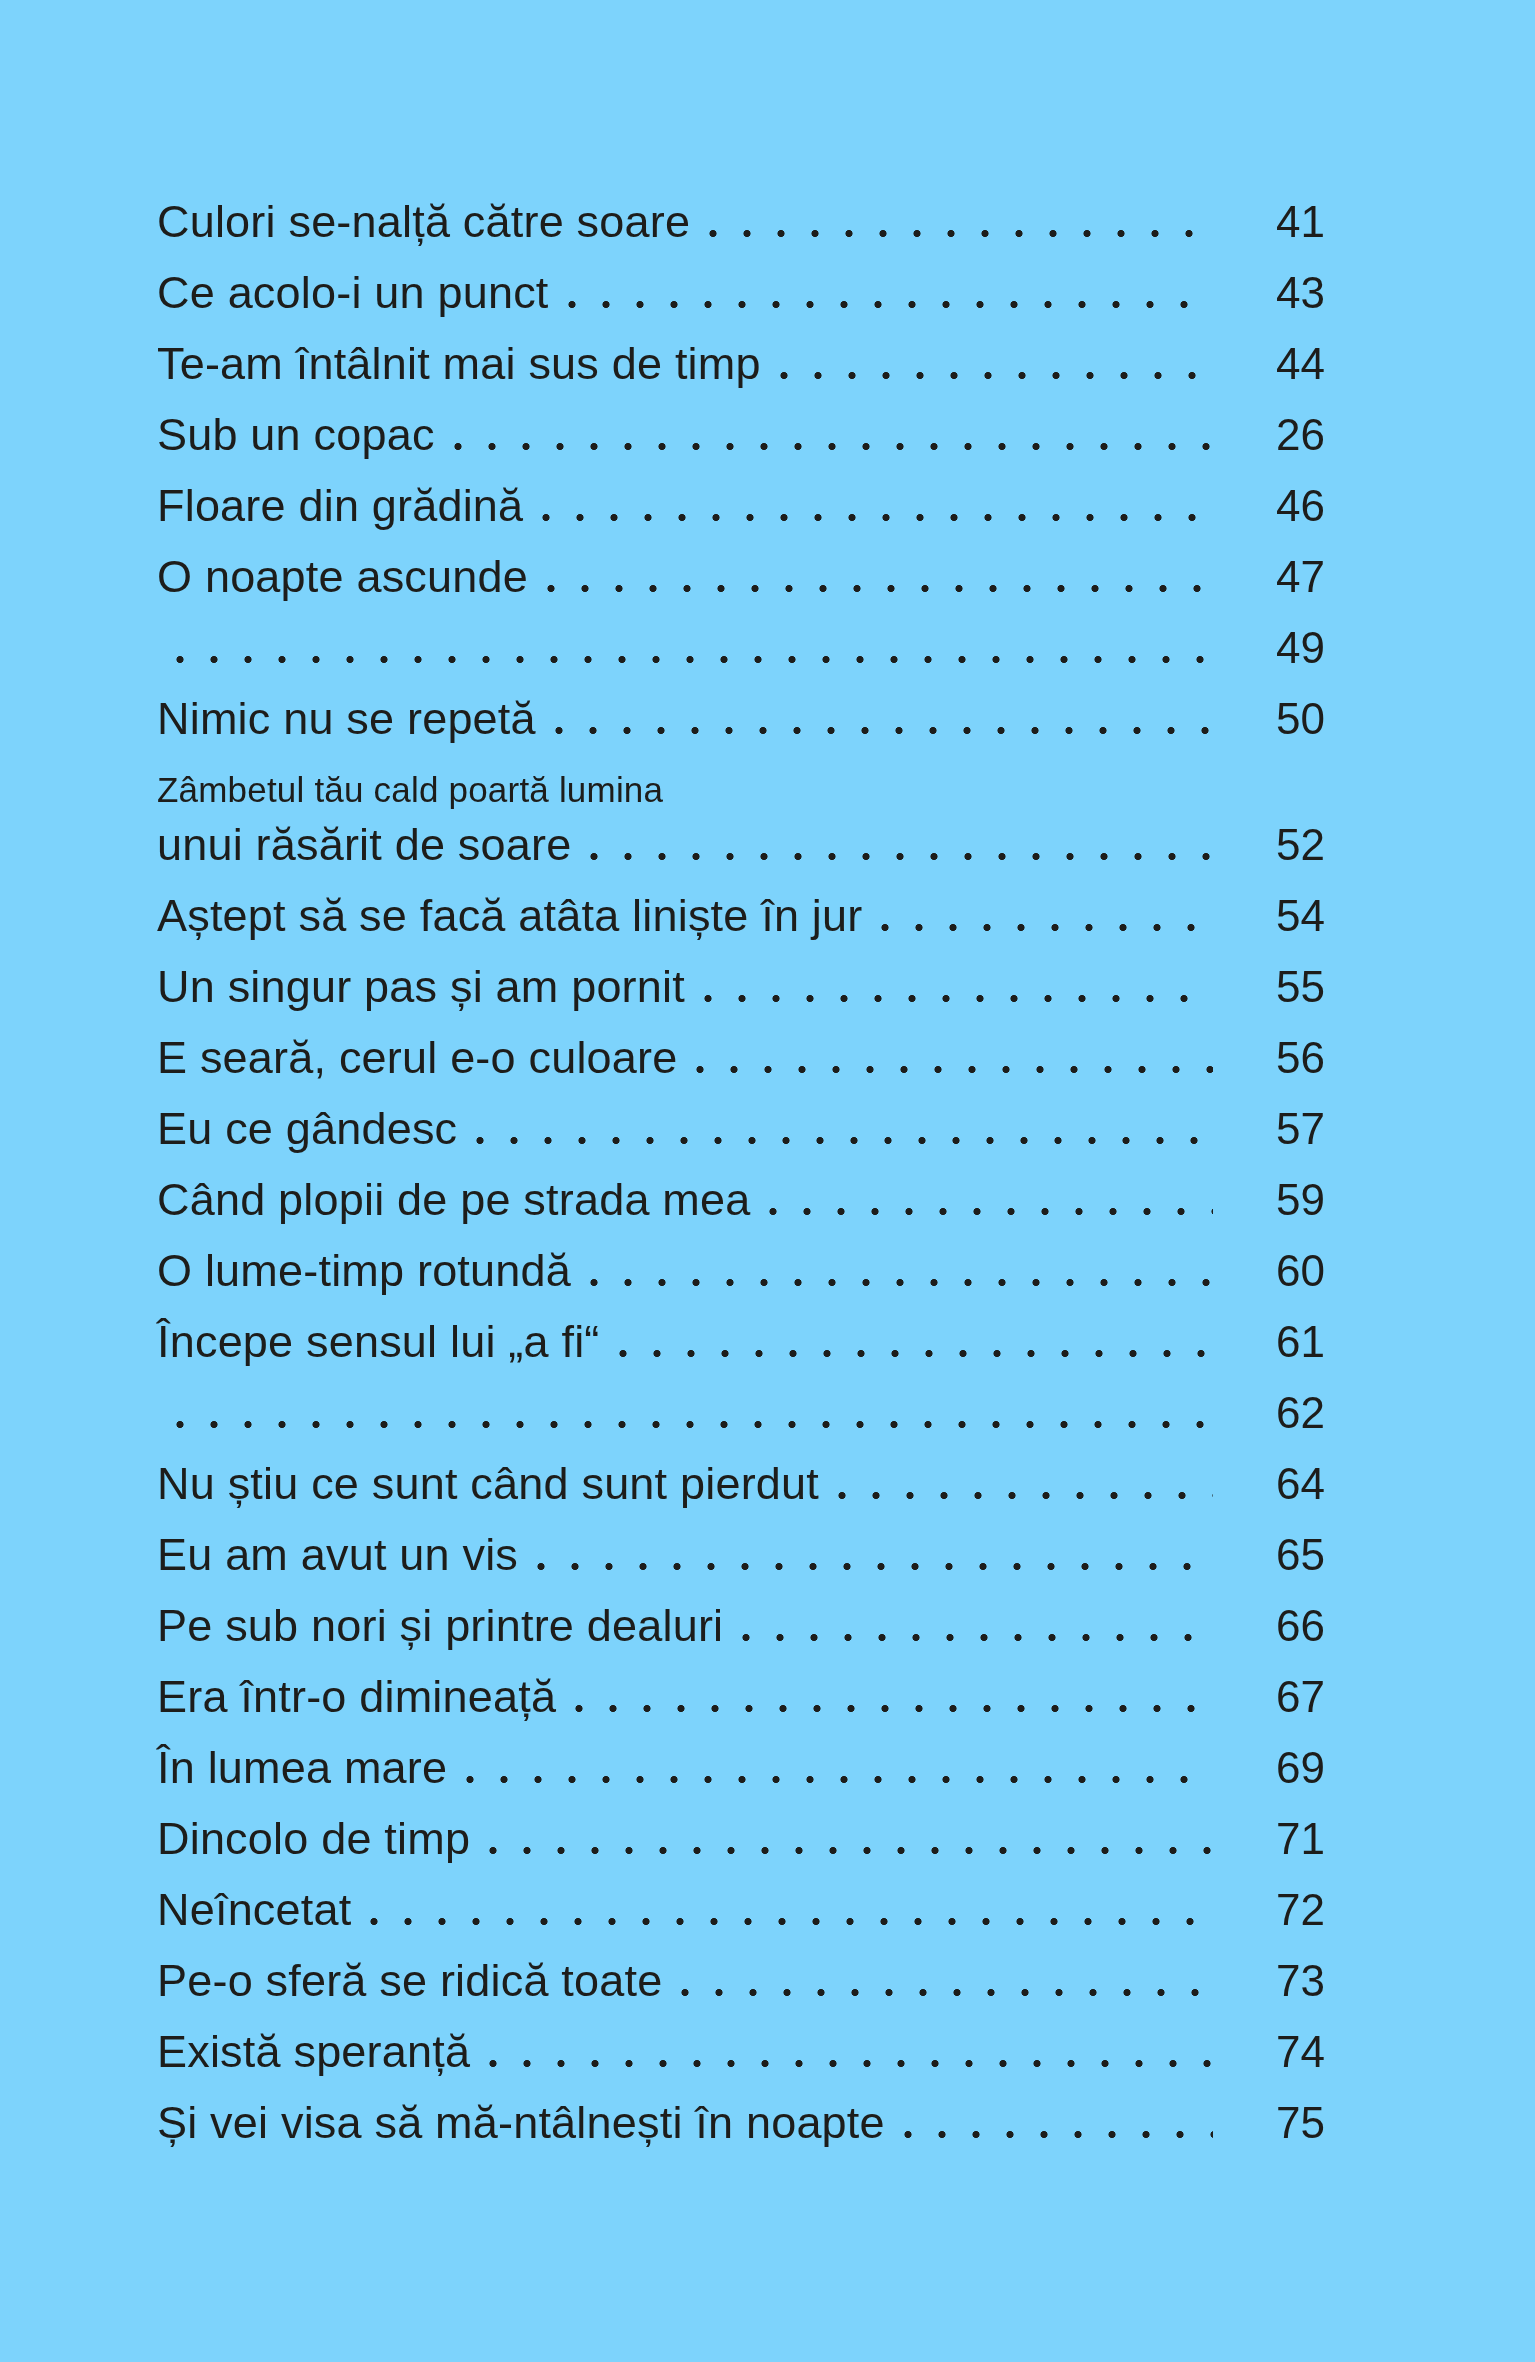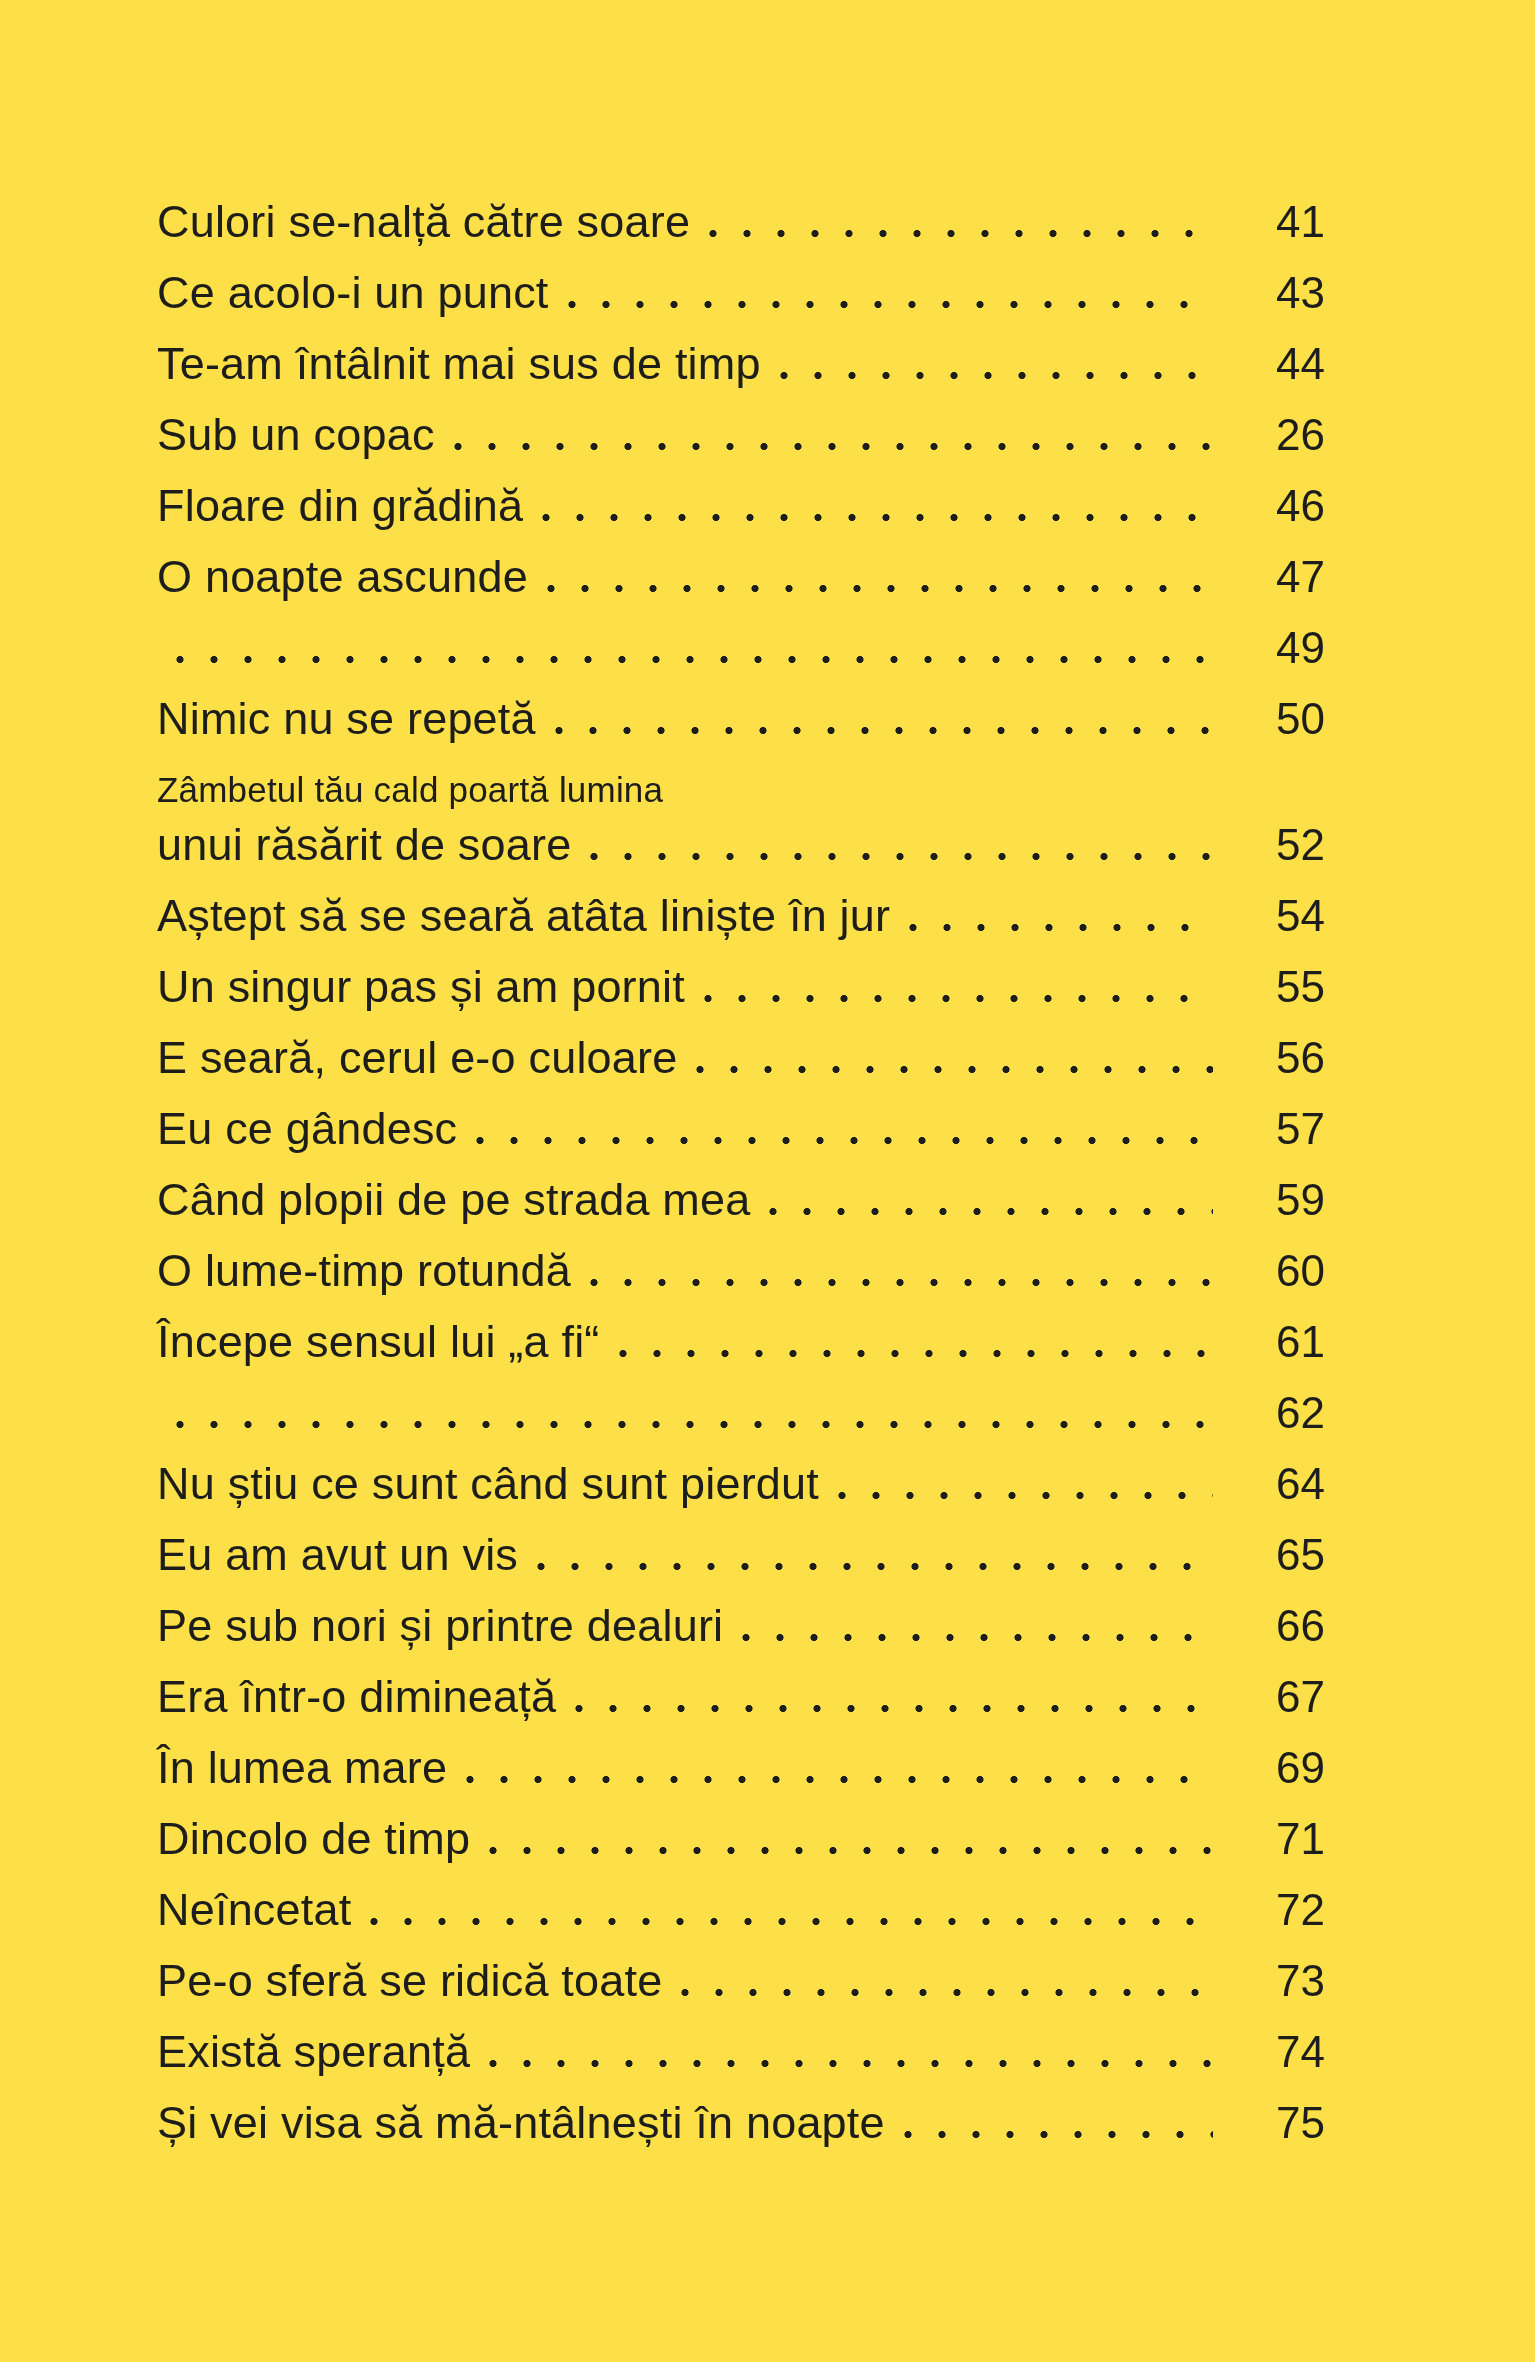--- a/index.html
+++ b/index.html
@@ -6,21 +6,21 @@
   html, body {
     margin: 0;
     padding: 0;
     background: #e8e8e8;
   }
   .page {
     position: relative;
     width: 1535px;
     height: 2362px;
     margin: 0 auto;
-    background: #fde047;
+    background: #7dd3fc;
     font-family: "Liberation Sans", "DejaVu Sans", sans-serif;
     color: #1d1d1b;
     overflow: hidden;
     text-decoration: underline;
   }
   .toc {
     position: absolute;
     top: 198px;
     left: 157px;
     right: 210px;
@@ -128,21 +128,21 @@
       <div class="toc-entry">
         <div class="pre-line">Zâmbetul tău cald poartă lumina</div>
         <div class="row">
           <span class="title">unui răsărit de soare</span>
           <span class="leader"></span>
           <span class="page-num">52</span>
         </div>
       </div>
       <div class="toc-entry">
         <div class="row">
-          <span class="title">Aștept să se seară atâta liniște în jur</span>
+          <span class="title">Aștept să se facă atâta liniște în jur</span>
           <span class="leader"></span>
           <span class="page-num">54</span>
         </div>
       </div>
       <div class="toc-entry">
         <div class="row">
           <span class="title">Un singur pas și am pornit</span>
           <span class="leader"></span>
           <span class="page-num">55</span>
         </div>

